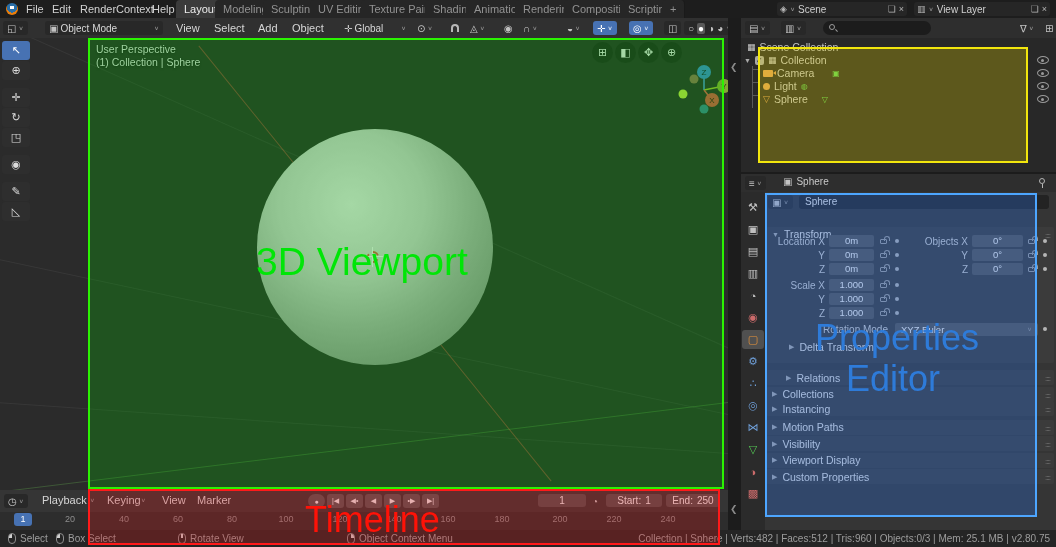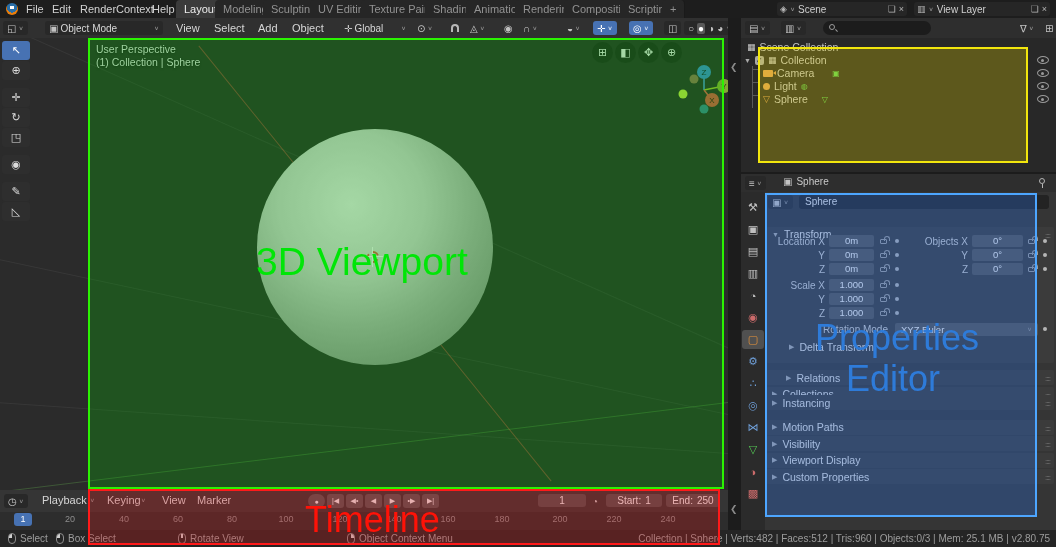--- a/index.html
+++ b/index.html
@@ -428,21 +428,21 @@
         </div>
       <span class="grip" style="right:4px; top:4px">::::</span>
     </div>
     <div class="panel" style="top:182.5px; height:15px">
       <div class="row" style="height:15px; padding-left:6px">
           <span class="parrow">▶</span>
           <span class="ph-text">Collections</span>
         </div>
       <span class="grip" style="right:4px; top:4px">::::</span>
     </div>
-    <div class="panel" style="top:191px; height:15px">
+    <div class="panel" style="top:197px; height:15px">
       <div class="row" style="height:15px; padding-left:6px">
           <span class="parrow">▶</span>
           <span class="ph-text">Instancing</span>
         </div>
       <span class="grip" style="right:4px; top:4px">::::</span>
     </div>
     <div class="panel" style="top:215.5px; height:15px">
       <div class="row" style="height:15px; padding-left:6px">
           <span class="parrow">▶</span>
           <span class="ph-text">Motion Paths</span>

